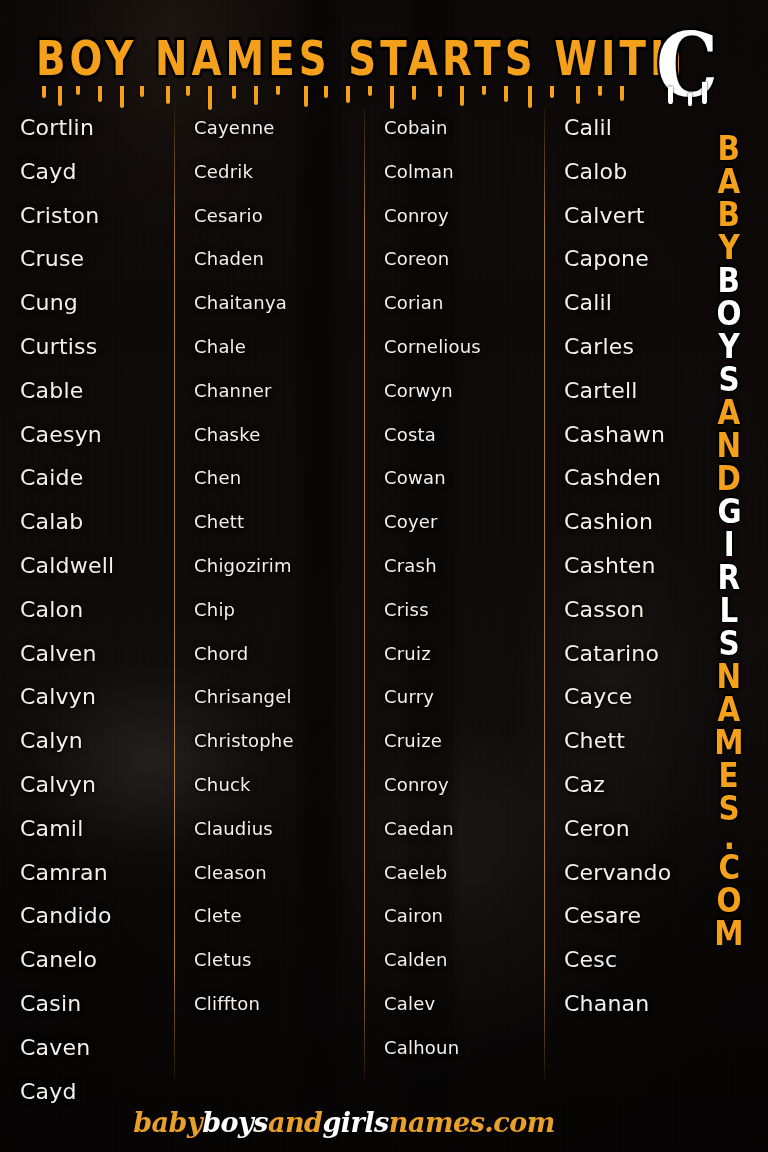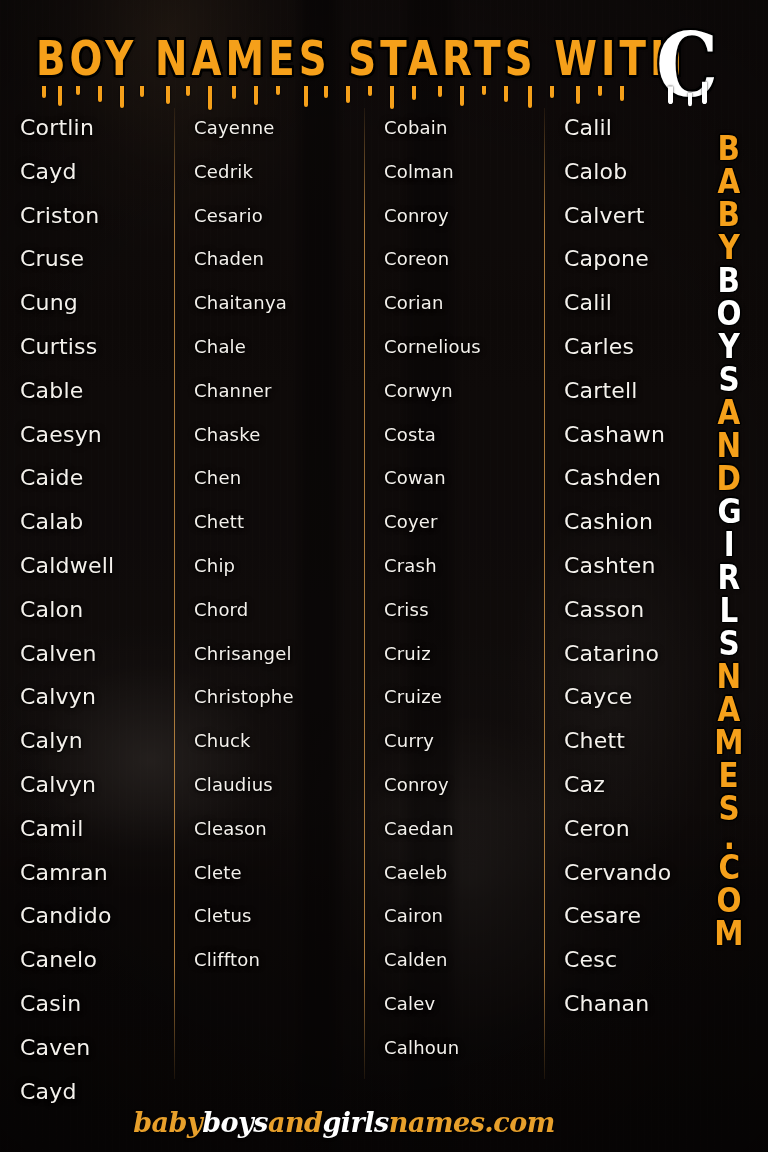--- a/index.html
+++ b/index.html
@@ -284,20 +284,21 @@
         <div class="name">Cayenne</div>
         <div class="name">Cedrik</div>
         <div class="name">Cesario</div>
         <div class="name">Chaden</div>
         <div class="name">Chaitanya</div>
         <div class="name">Chale</div>
         <div class="name">Channer</div>
         <div class="name">Chaske</div>
         <div class="name">Chen</div>
         <div class="name">Chett</div>
+        <div class="name">Chigozirim</div>
         <div class="name">Chip</div>
         <div class="name">Chord</div>
         <div class="name">Chrisangel</div>
         <div class="name">Christophe</div>
         <div class="name">Chuck</div>
         <div class="name">Claudius</div>
         <div class="name">Cleason</div>
         <div class="name">Clete</div>
         <div class="name">Cletus</div>
         <div class="name">Cliffton</div>
@@ -309,22 +310,22 @@
         <div class="name">Coreon</div>
         <div class="name">Corian</div>
         <div class="name">Cornelious</div>
         <div class="name">Corwyn</div>
         <div class="name">Costa</div>
         <div class="name">Cowan</div>
         <div class="name">Coyer</div>
         <div class="name">Crash</div>
         <div class="name">Criss</div>
         <div class="name">Cruiz</div>
+        <div class="name">Curry</div>
         <div class="name">Cruize</div>
-        <div class="name">Curry</div>
         <div class="name">Conroy</div>
         <div class="name">Caedan</div>
         <div class="name">Caeleb</div>
         <div class="name">Cairon</div>
         <div class="name">Calden</div>
         <div class="name">Calev</div>
         <div class="name">Calhoun</div>
       </div>
     <div class="col col-4">
         <div class="name">Calil</div>

